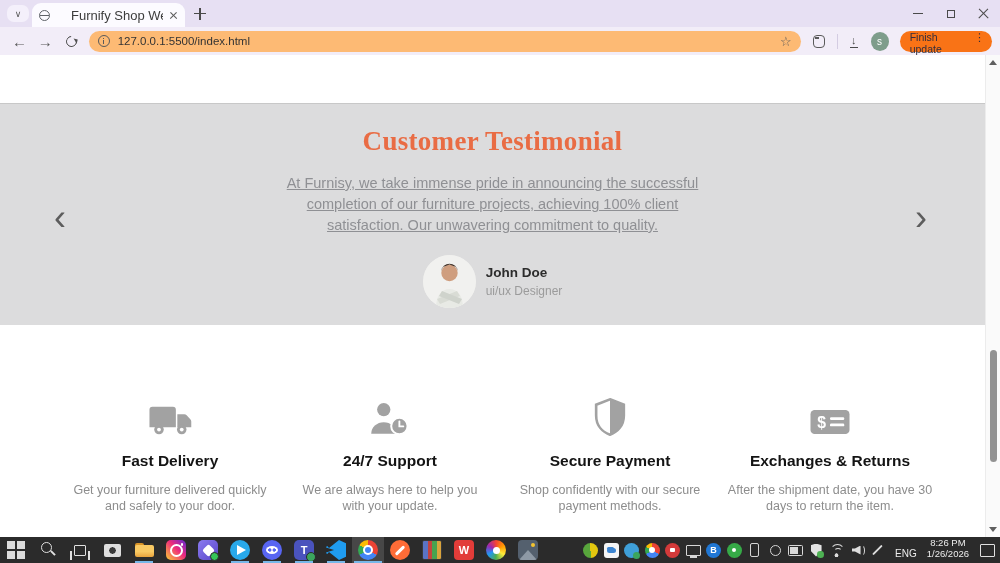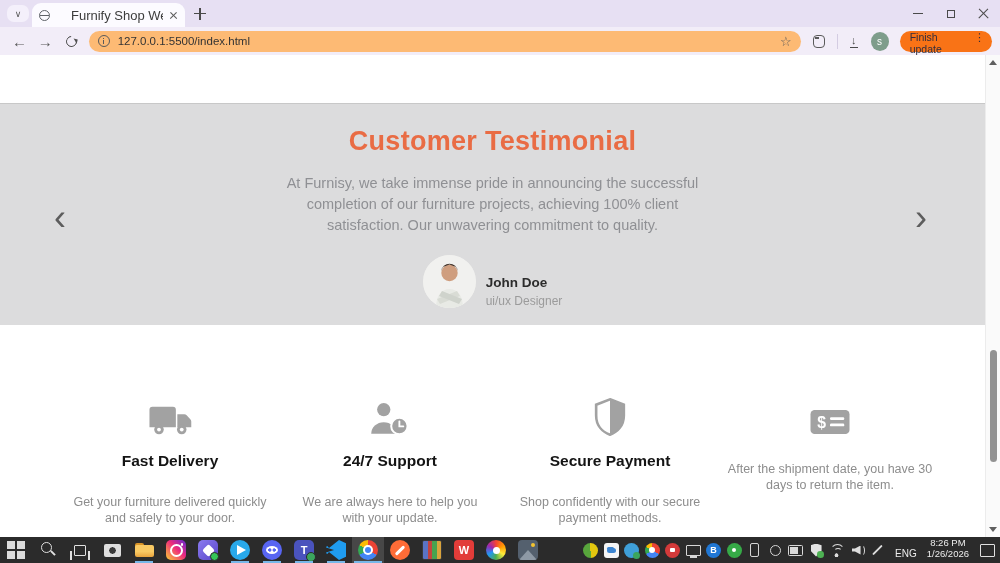--- a/index.html
+++ b/index.html
@@ -53,35 +53,35 @@
     font-size:10px; display:flex; align-items:center; justify-content:center; margin:0 4px; }
   .update-pill { height:21px; border-radius:11px; background:#f97316; color:#332d3d; font-size:10.5px;
     display:flex; gap:5px; padding:0 7px 0 10px; margin-left:4px; }
   .kebab { font-size:11px; color:#332d3d; }
 
   
   .content { height:482px; background:#fff; position:relative; overflow:hidden; flex-shrink:0; }
   .page-scroll { position:absolute; left:0; top:0; right:15px; }
   .band-top { height:48px; background:#fff; }
   .testimonial { height:222px; background:#dcdcdd; border-top:1px solid #c8c8c8; text-align:center; position:relative; }
-  .testimonial-title { padding-top:22px; font-size:27px; font-weight:bold; color:#e96c44; letter-spacing:0.3px; }
+  .testimonial-title { padding-top:22px; font-size:27px; font-weight:bold; color:#e96c44; letter-spacing:0.3px;font-family:Liberation Serif, serif; }
   .quote { margin-top:16px; font-size:14.5px; color:#8f9094; line-height:21px; }
-  .quote span { display:block; }
+  .quote span { display:block;text-decoration:underline; }
   .carousel-arrow { position:absolute; top:96px; font-size:36px; color:#5d5d5d; line-height:1; cursor:default; }
   .carousel-prev { left:54px; } .carousel-next { right:58px; }
-  .author { margin-top:19px; display:flex; justify-content:center; align-items:flex-end; gap:10px; text-align:left; }
+  .author { margin-top:19px; display:flex; justify-content:center; align-items:center; gap:10px; text-align:left; }
   .author-avatar { width:53px; height:53px; border-radius:50%; overflow:hidden; background:#f0f0ee; flex-shrink:0; }
   .author-name { font-size:13.5px; font-weight:bold; color:#2c2c2c; }
   .author-role { margin-top:4px; font-size:12px; color:#9b9b9b; font-weight:normal; }
 
   .features { display:flex; margin:0 60px; padding-top:70px; width:880px; }
   .feature { flex:1; text-align:center; }
   .feature-iconwrap { height:42px; display:flex; align-items:flex-end; justify-content:center; }
   .feature-title { margin-top:15px; font-size:15.5px; font-weight:bold; color:#141414; }
-  .feature-desc { margin-top:24px; font-size:12.5px; color:#8d8d8d; line-height:16px; }
+  .feature-desc { margin-top:12px; font-size:12.5px; color:#8d8d8d; line-height:16px; }
   .feature-desc span { display:block; }
 
   
   .scrollbar { position:absolute; right:0; top:0; width:15px; height:482px; background:#fafafa; border-left:1px solid #ececec; }
   .scroll-arrow { position:absolute; left:0; width:14px; height:15px; display:flex; align-items:center; justify-content:center; }
   .scroll-arrow.up { top:0; } .scroll-arrow.down { bottom:0; }
   .tri-up { border:4px solid transparent; border-bottom:5px solid #5f5f5f; margin-top:-4px; }
   .tri-down { border:4px solid transparent; border-top:5px solid #5f5f5f; margin-bottom:-4px; }
   .scroll-thumb { position:absolute; left:3.5px; top:295px; width:7px; height:112px; background:#929292; border-radius:4px; }
 
@@ -306,20 +306,21 @@
         </div>
         <div class="feature">
           <div class="feature-iconwrap">
               <svg width="42" height="30" viewBox="0 0 56 38">
             <rect x="2" y="3" width="52" height="32" rx="5.5" fill="#a2a2a2"></rect>
             <text x="11" y="27" font-size="21" font-weight="bold" fill="#ffffff" font-family="Liberation Sans, sans-serif">$</text>
             <rect x="28" y="12.5" width="19" height="3.8" rx="1.6" fill="#fff"></rect>
             <rect x="28" y="21" width="19" height="3.8" rx="1.6" fill="#fff"></rect>
           </svg>
             </div>
+          <div class="feature-title">Exchanges &amp; Returns</div>
           <div class="feature-desc">
             <span>After the shipment date, you have 30</span>
             <span>days to return the item.</span>
           </div>
         </div>
       </div>
     </div>
 
     <div class="scrollbar">
       <div class="scroll-arrow up">

